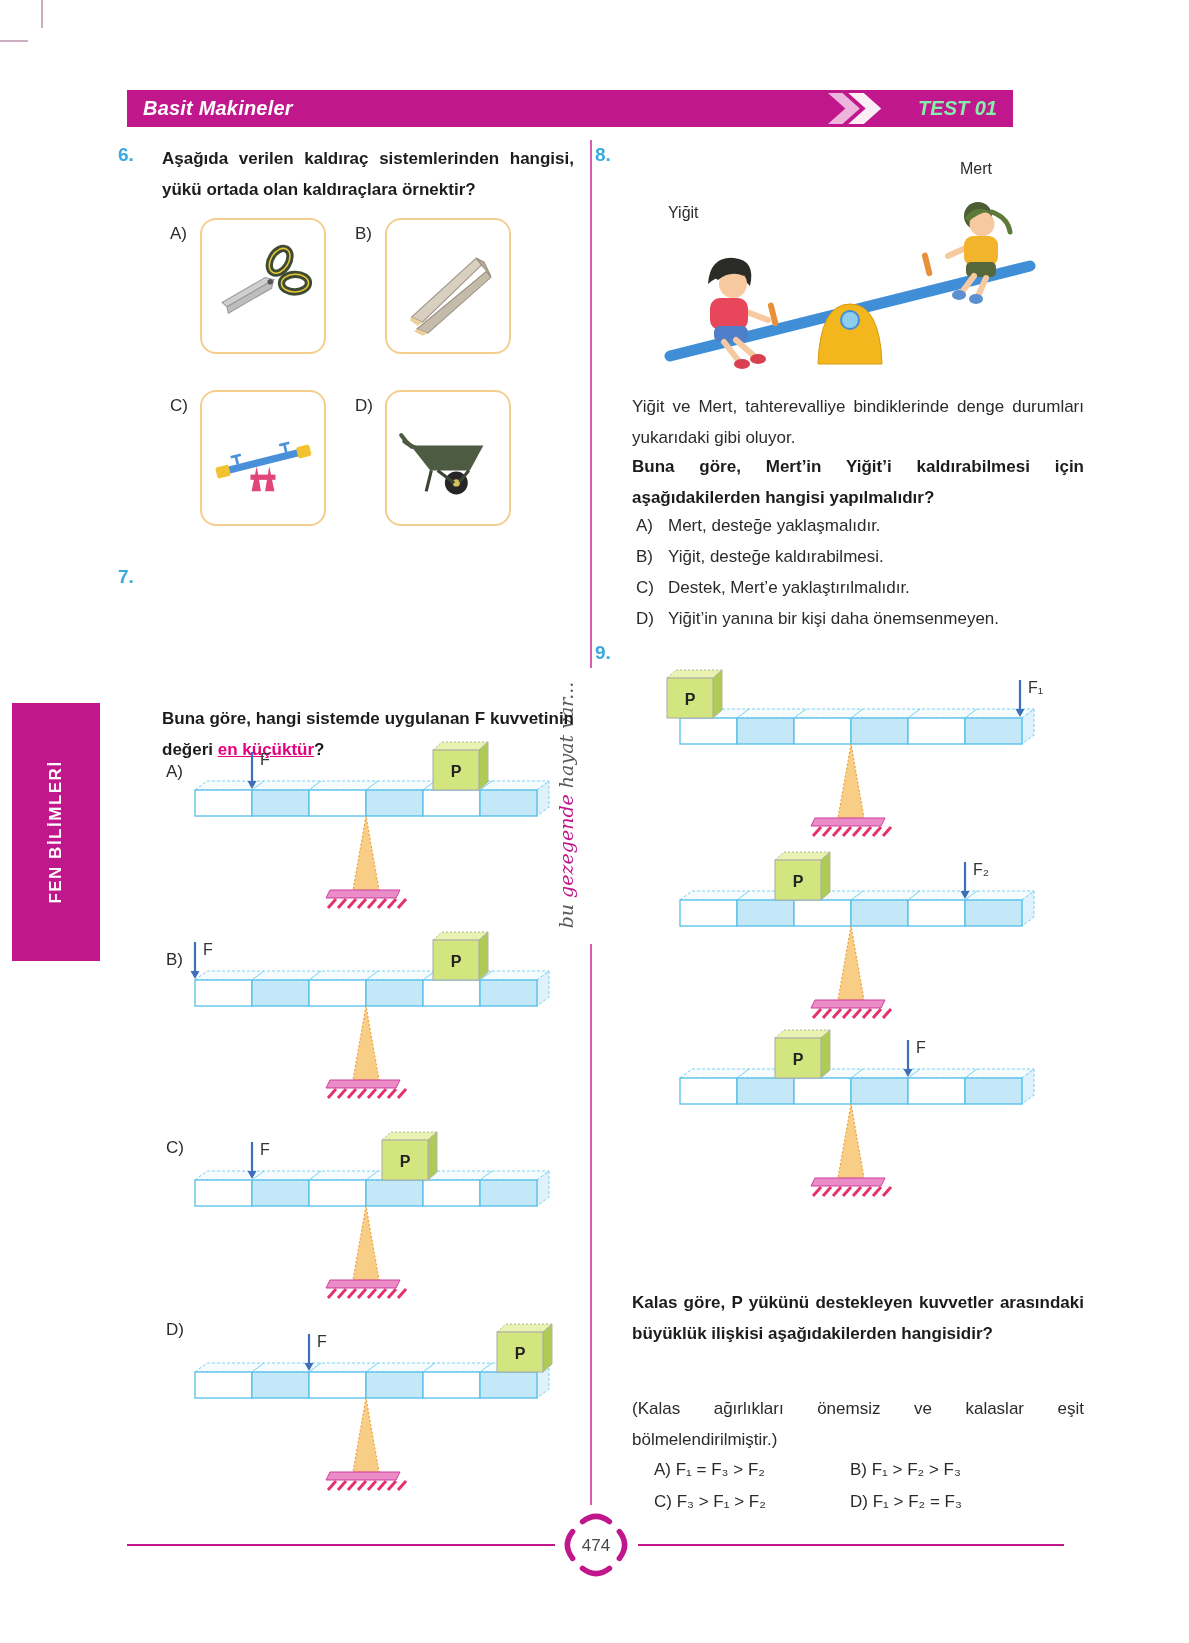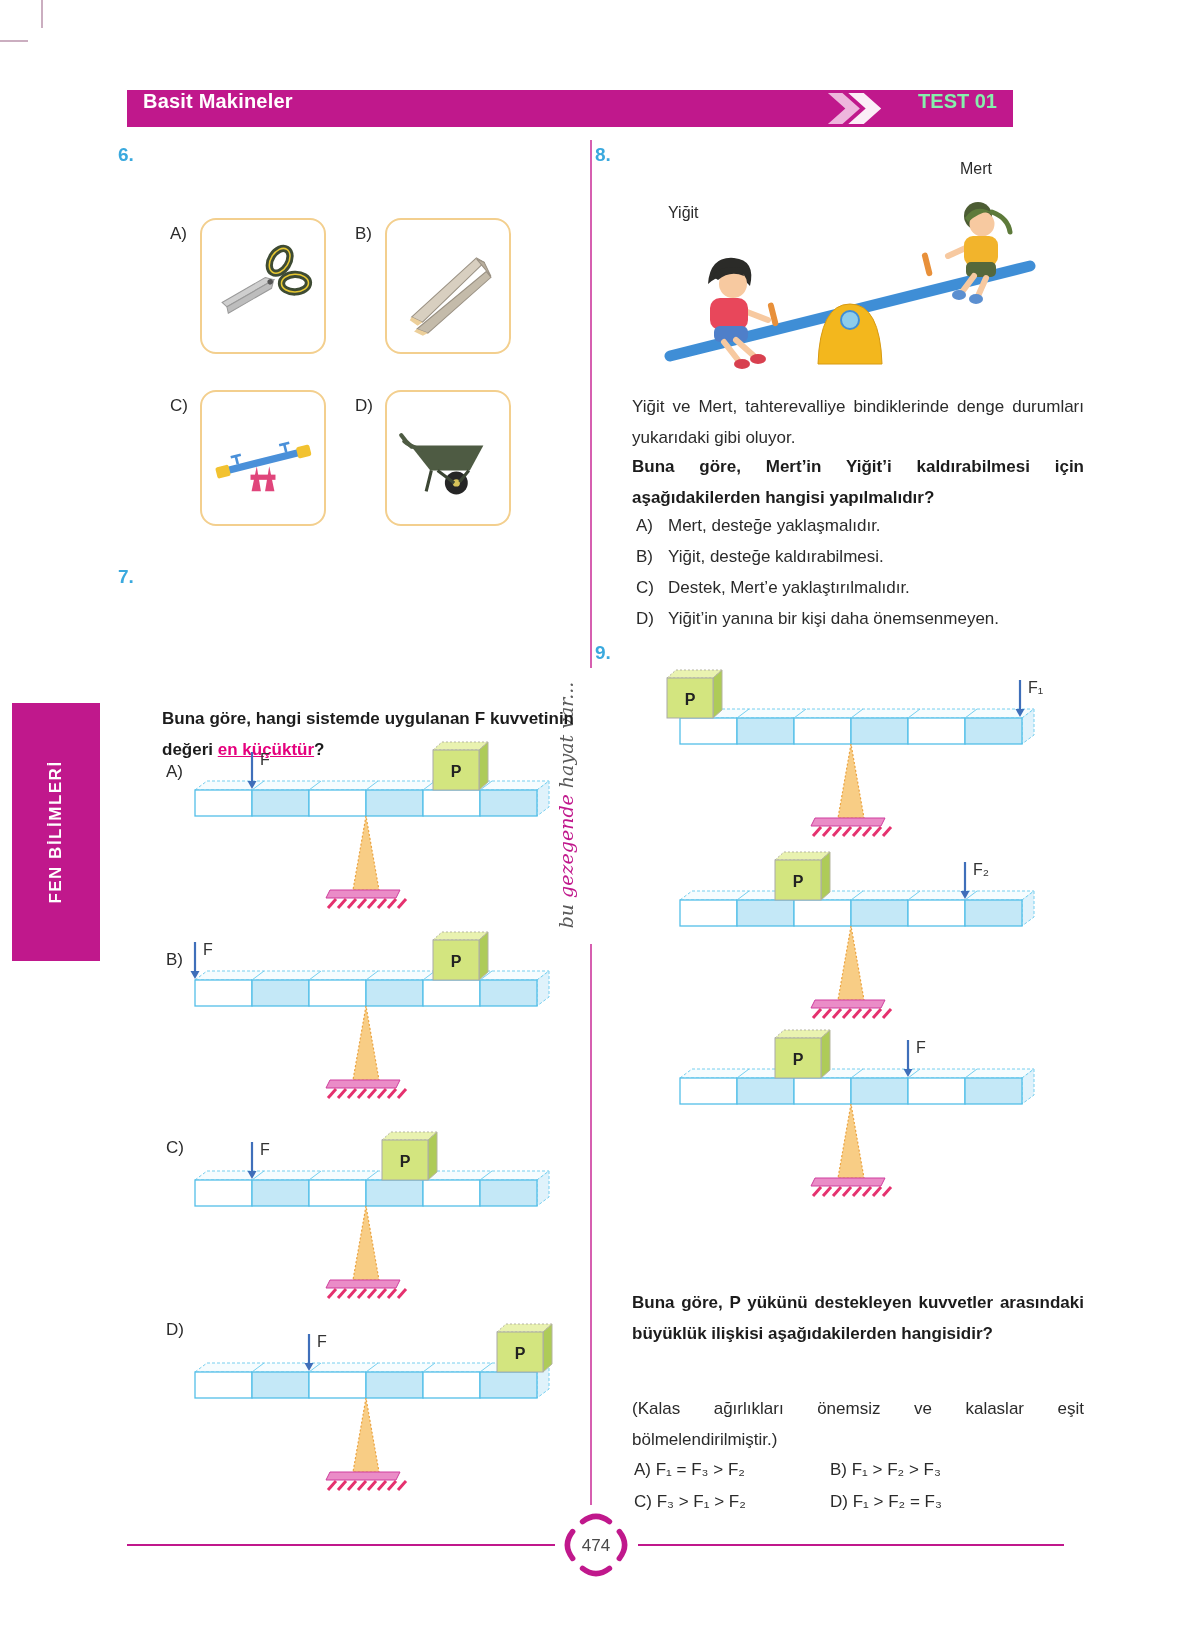--- a/index.html
+++ b/index.html
@@ -1,20 +1,20 @@
 <!DOCTYPE html>
 <html><head>
 <meta charset="utf-8">
 <style>
   html,body{margin:0;padding:0;background:#e9e9e9;}
   #page{position:relative;width:1189px;height:1643px;background:#ffffff;overflow:hidden;
         font-family:"Liberation Sans","DejaVu Sans",sans-serif;color:#2b2b2b;}
   .abs{position:absolute;}
   
-  .banner{background:#c0188c;display:flex;}
+  .banner{background:#c0188c;display:flex;align-items:center;font-style:italic;}
   .banner .title{color:#fff;font-size:20px;font-weight:bold;padding-left:16px;letter-spacing:.2px;}
   .banner .test{position:absolute;right:16px;color:#86efac;font-size:20px;font-weight:bold;}
   .banner .chev{position:absolute;right:128px;top:3px;}
   
   .crop{background:#cbaec0;}
   
   .sidebar{background:#c0188c;}
   .vtext{position:absolute;left:50%;top:50%;transform:translate(-50%,-50%) rotate(-90deg);white-space:nowrap;}
   .sidebar .vtext{color:#fff;font-weight:bold;font-size:17px;letter-spacing:1.5px;}
   
@@ -24,21 +24,21 @@
   .qnum{color:#3aa9de;font-size:19px;font-weight:bold;}
   .qtext{font-size:17px;line-height:1.8;text-align:justify;}
   .bold{font-weight:bold;color:#1c1c1c;}
   .hl{color:#e5007d;font-weight:bold;text-decoration:underline;}
   
   .optlabel{font-size:17px;color:#2b2b2b;}
   .imgbox{border:2px solid #f3cf8e;border-radius:16px;background:#fff;display:flex;align-items:center;justify-content:center;}
   
   .ansrow{display:flex;font-size:17px;}
   .ansrow .al{width:32px;flex:none;}
-  .formula{font-size:17px;}
+  .formula{font-size:17px;margin-left:20px;}
   
   .scriptnote{font-family:"DejaVu Serif",serif;font-style:italic;font-size:19px;color:#5a5a5a;}
   .scriptnote .mag{color:#c0188c;}
   svg{display:block;}
 </style>
 </head>
 <body>
 
 <div id="page">
 
@@ -61,20 +61,21 @@
   </div>
 
   <div class="abs vline" style="left:590px;top:140px;height:528px"></div>
   <div class="abs vline" style="left:590px;top:944px;height:561px"></div>
 
   <div class="abs" style="left:544px;top:672px;width:44px;height:266px">
     <span class="vtext scriptnote"><span>bu </span><span class="mag">gezegende</span><span> hayat var...</span></span>
   </div>
 
   <div class="abs qnum" style="left:118px;top:144px">6.</div>
+  <div class="abs qtext bold" style="left:162px;top:144px;width:412px">Aşağıda verilen kaldıraç sistemlerinden hangisi, yükü ortada olan kaldıraçlara örnektir?</div>
 
   <div class="abs optlabel" style="left:170px;top:224px">A)</div>
   <div class="abs imgbox" style="left:200px;top:218px;width:122px;height:132px">
     <svg width="104" height="104" viewBox="0 0 100 100">
       <g transform="rotate(-30 50 50)">
         <polygon points="8,44 56,44 62,50 10,50" fill="#cfcfcf" stroke="#9a9a9a" stroke-width="1"></polygon>
         <polygon points="8,56 56,56 62,50 10,50" fill="#bdbdbd" stroke="#9a9a9a" stroke-width="1"></polygon>
         <circle cx="58" cy="50" r="2.6" fill="#555"></circle>
         <ellipse cx="76" cy="37" rx="13" ry="8.5" transform="rotate(-28 76 37)" fill="none" stroke="#3e4b34" stroke-width="7"></ellipse>
         <ellipse cx="76" cy="37" rx="13" ry="8.5" transform="rotate(-28 76 37)" fill="none" stroke="#e8c832" stroke-width="1.5"></ellipse>
@@ -422,21 +423,21 @@
       <line x1="229" y1="161" x2="221" y2="170" stroke="#e5316e" stroke-width="3"></line>
       <polygon points="113,12 122,4 168,4 159,12" fill="#e9f2b0" stroke="#b5b5a0" stroke-width="1" stroke-dasharray="2,2"></polygon>
       <polygon points="159,12 168,4 168,44 159,52" fill="#aecb58" stroke="#b5b5a0" stroke-width="1"></polygon>
       <rect x="113" y="12" width="46" height="40" fill="#d3e57f" stroke="#aaaaaa" stroke-width="1"></rect>
       <text x="136" y="39" text-anchor="middle" font-size="16" font-weight="bold" fill="#222222">P</text>
       <line x1="246" y1="14" x2="246" y2="45" stroke="#3f6fba" stroke-width="2.2"></line>
       <polygon points="241.5,43 250.5,43 246,51" fill="#3f6fba"></polygon>
       <text x="254" y="27" font-size="16" fill="#333333">F</text>
     </svg>
 
-  <div class="abs qtext bold" style="left:632px;top:1288px;width:452px">Buna göre, P yükünü destekleyen kuvvetler arasındaki büyüklük ilişkisi aşağıdakilerden hangisidir?</div>
+  <div class="abs qtext bold" style="left:632px;top:1288px;width:452px">Kalas göre, P yükünü destekleyen kuvvetler arasındaki büyüklük ilişkisi aşağıdakilerden hangisidir?</div>
   <div class="abs qtext" style="left:632px;top:1394px;width:452px">(Kalas ağırlıkları önemsiz ve kalaslar eşit bölmelendirilmiştir.)</div>
 
   <div class="abs formula" style="left:634px;top:1460px"><span>A)</span> <span>F₁ = F₃ &gt; F₂</span></div>
   <div class="abs formula" style="left:830px;top:1460px"><span>B)</span> <span>F₁ &gt; F₂ &gt; F₃</span></div>
   <div class="abs formula" style="left:634px;top:1492px"><span>C)</span> <span>F₃ &gt; F₁ &gt; F₂</span></div>
   <div class="abs formula" style="left:830px;top:1492px"><span>D)</span> <span>F₁ &gt; F₂ = F₃</span></div>
 
   <div class="abs hline" style="left:127px;top:1544px;width:428px"></div>
   <div class="abs hline" style="left:638px;top:1544px;width:426px"></div>
   <svg class="abs" style="left:556px;top:1505px" width="80" height="80" viewBox="0 0 80 80">

